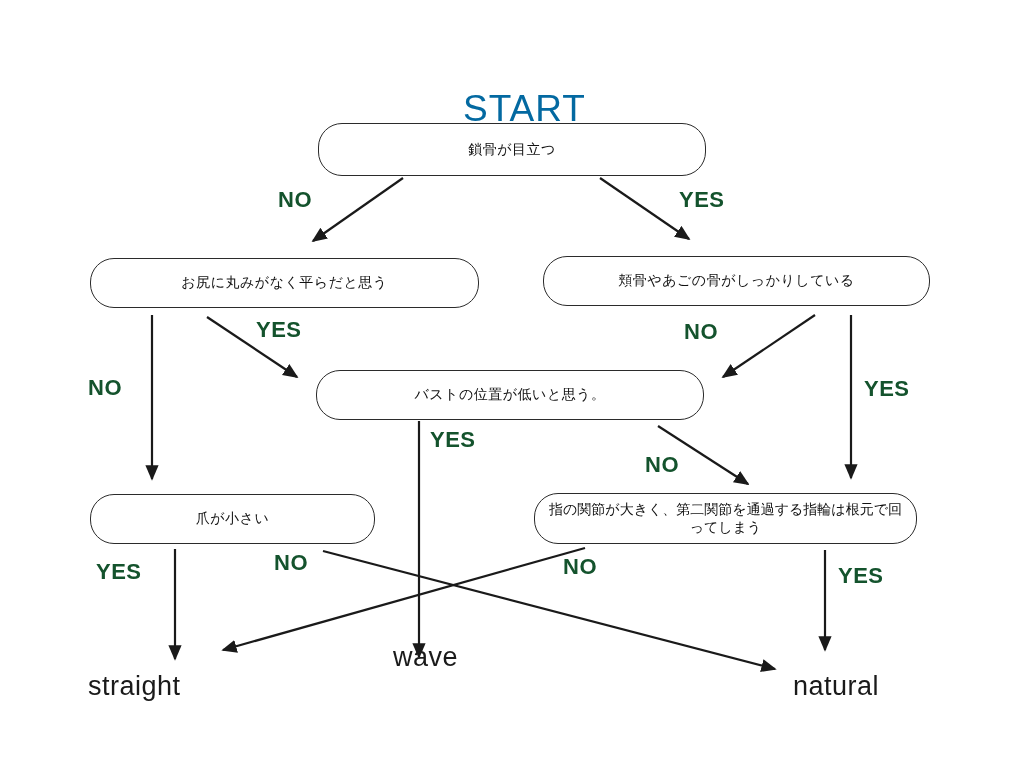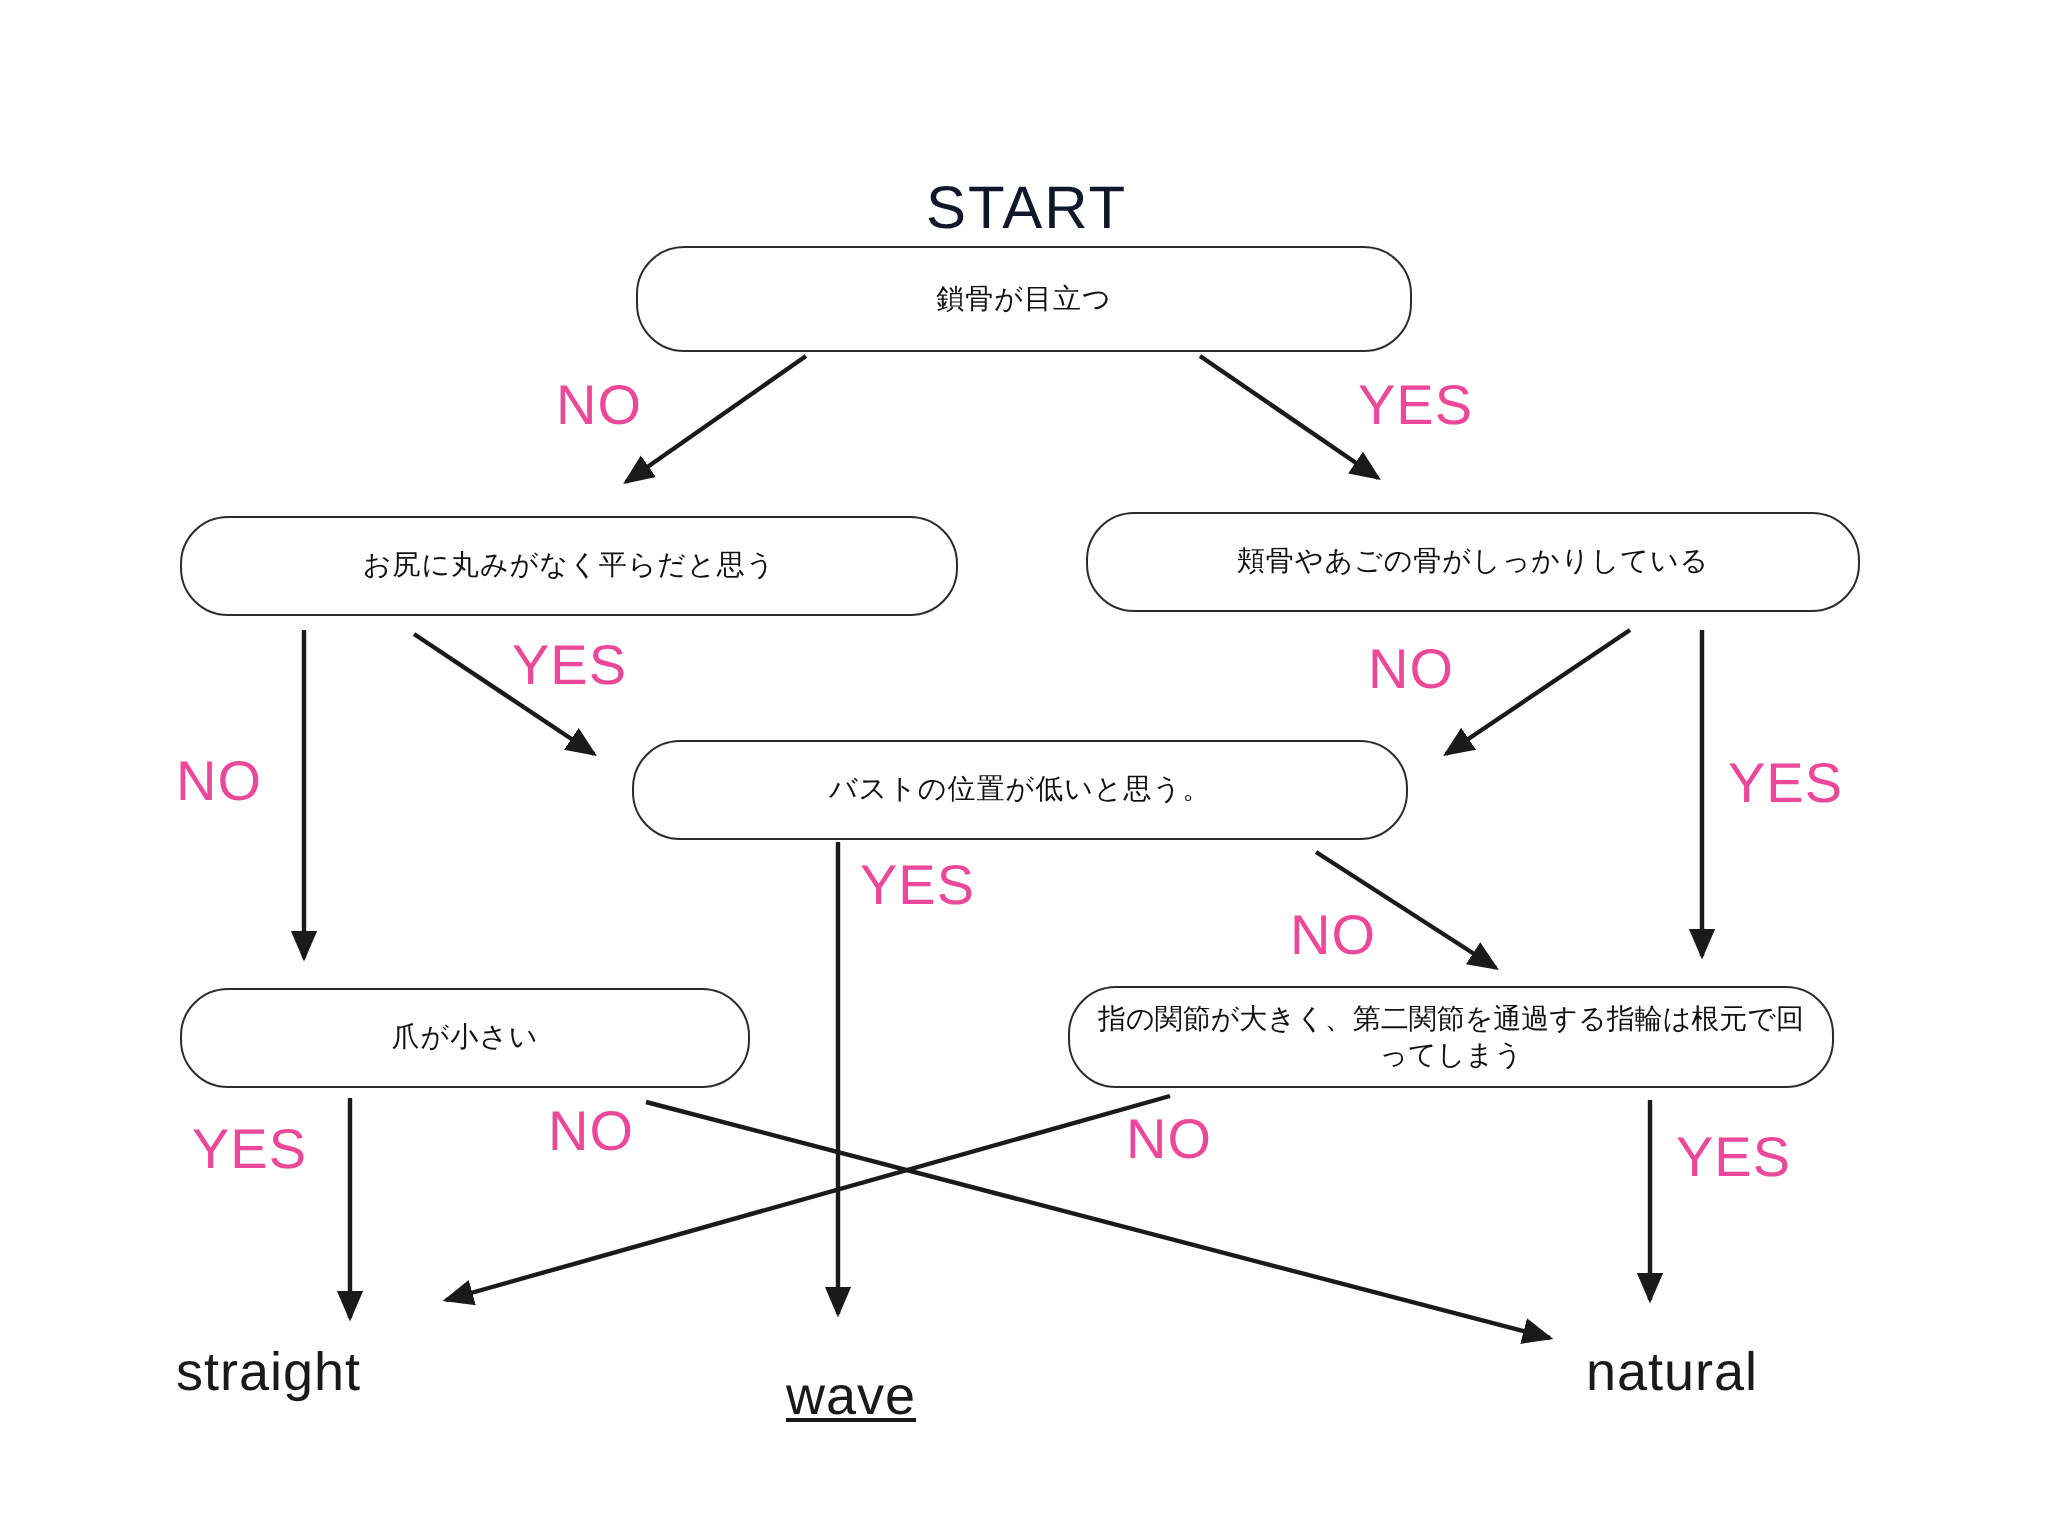--- a/index.html
+++ b/index.html
@@ -18,24 +18,24 @@
     top: 36px;
     font-size: 11.5px;
     color: #111111;
     letter-spacing: 0.2px;
     white-space: nowrap;
   }
   .start-label {
     position: absolute;
     left: 463px;
     top: 90px;
-    font-size: 30px;
+    font-size: 37px;
     line-height: 1;
     letter-spacing: 1px;
-    color: #0f172a;
+    color: #0369a1;
   }
   .node {
     position: absolute;
     box-sizing: border-box;
     border: 1.5px solid #2b2b2b;
     border-radius: 24px;
     background: #ffffff;
     display: flex;
     align-items: center;
     justify-content: center;
@@ -51,25 +51,26 @@
   .node-q4 { left: 316px; top: 370px; width: 388px; height: 50px; }
   .node-q5 { left:  90px; top: 494px; width: 285px; height: 50px; text-align: center; }
   .node-q6 { left: 534px; top: 493px; width: 383px; height: 51px; letter-spacing: 0; }
   .arrows {
     position: absolute;
     left: 0; top: 0;
     pointer-events: none;
   }
   .edge-label {
     position: absolute;
-    font-size: 28px;
+    font-size: 22px;
     line-height: 1;
     letter-spacing: 0.5px;
-    color: #ec4899;
+    color: #14532d;
     white-space: nowrap;
+    font-weight: bold;
   }
   .lbl-0  { left: 278px; top: 189px; }
   .lbl-1  { left: 679px; top: 189px; }
   .lbl-2  { left:  88px; top: 377px; }
   .lbl-3  { left: 256px; top: 319px; }
   .lbl-4  { left: 684px; top: 321px; }
   .lbl-5  { left: 864px; top: 378px; }
   .lbl-6  { left: 430px; top: 429px; }
   .lbl-7  { left: 645px; top: 454px; }
   .lbl-8  { left:  96px; top: 561px; }
@@ -78,21 +79,21 @@
   .lbl-11 { left: 838px; top: 565px; }
   .result-label {
     position: absolute;
     font-size: 27px;
     line-height: 1;
     letter-spacing: 0.5px;
     color: #1a1a1a;
     white-space: nowrap;
   }
   .res-straight { left: 88px; top: 673px; }
-  .res-wave     { left: 393px; top: 685px; text-decoration: underline; }
+  .res-wave     { left: 393px; top: 644px; }
   .res-natural  { left: 793px; top: 673px; }
 </style>
 </head>
 <body>
 
 <div class="canvas">
 
 
   <div class="start-label">START</div>
 

